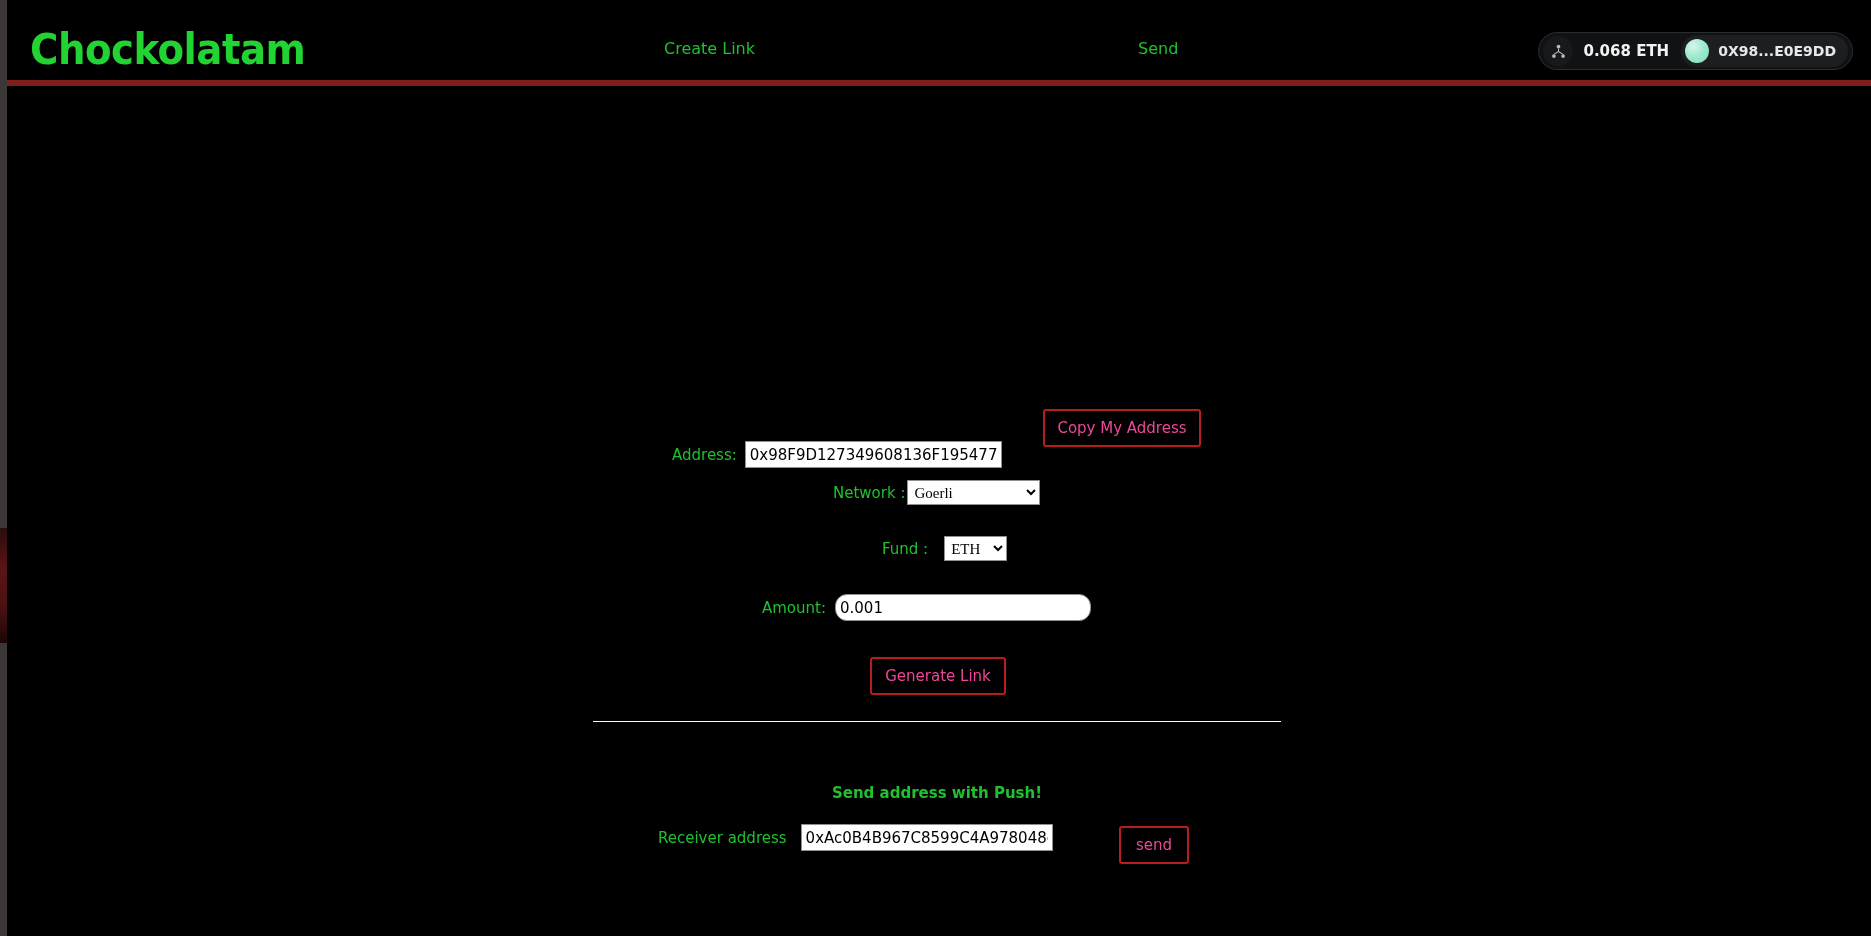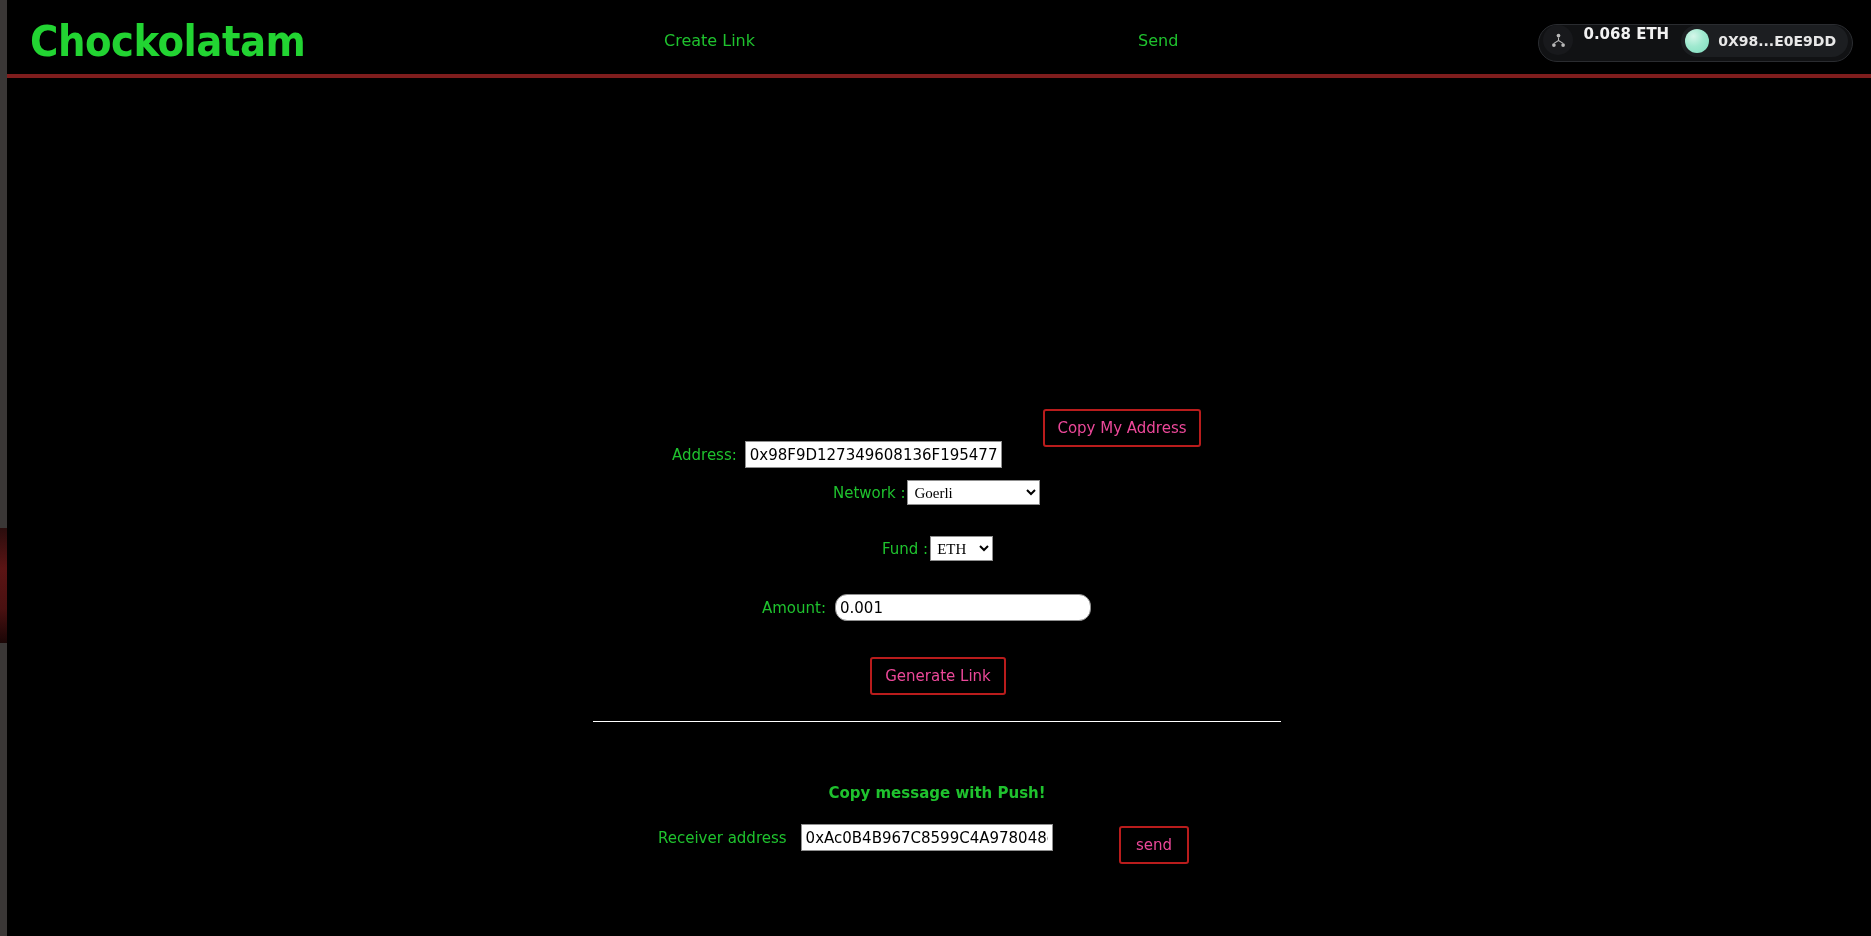--- a/index.html
+++ b/index.html
@@ -25,25 +25,25 @@
     position: absolute;
     left: 0; top: 528px;
     width: 7px; height: 115px;
     background: linear-gradient(to bottom, #2a0d0d, #5a1414 35%, #4a1111 70%, #1a0606);
     z-index: 31;
   }
 
   
   #header {
     position: absolute;
-    left: 0; top: 4px;
+    left: 0; top: 12px;
     width: 1871px;
     height: 74px;
     background: #000000;
-    border-bottom: 4px solid #7f1d1d;
+    border-bottom: 6px solid #7f1d1d;
     z-index: 10;
   }
   #brand-logo {
     position: absolute;
     left: 30px;
     top: 12px;
     font-size: 43px;
     line-height: 50px;
     font-weight: bold;
     color: #22d432;
@@ -63,20 +63,21 @@
   #nav-create-link { left: 664px; }
   #nav-send { left: 1138px; }
 
   
   #wallet-widget {
     position: absolute;
     right: 18px;
     top: 20px;
     height: 38px;
     display: flex;
+    align-items: center;
     background: #111214;
     border: 1px solid #2a2c30;
     border-radius: 19px;
     padding: 0 4px 0 4px;
   }
   #network-icon-button {
     width: 30px; height: 30px;
     border-radius: 50%;
     background: #18191c;
     display: flex;
@@ -170,21 +171,21 @@
     position: absolute;
     left: 1043px; top: 333px;
     width: 158px; height: 38px;
   }
 
   #row-network { left: 833px; top: 404px; }
   #network-label { margin-right: 2px; }
   #network-select { width: 133px; }
 
   #row-fund { left: 882px; top: 460px; }
-  #fund-label { margin-right: 2px; }
+  #fund-label { margin-right: 16px; }
   #fund-select { width: 63px; }
 
   #row-amount { left: 762px; top: 518px; }
   #amount-label { margin-right: 9px; }
   #amount-input { width: 256px; border-radius: 12px; }
 
   #generate-link-button {
     position: absolute;
     left: 870px; top: 581px;
     width: 136px; height: 38px;
@@ -289,21 +290,21 @@
   <div class="form-row" id="row-amount">
     <span class="field-label" id="amount-label">Amount:</span>
     <input class="text-input" id="amount-input" type="text" value="0.001" style="">
   </div>
 
   <button class="outline-button" id="generate-link-button">Generate Link</button>
 
   <hr id="divider">
 
 
-  <div id="push-message-title">Copy message with Push!</div>
+  <div id="push-message-title">Send address with Push!</div>
 
   <div class="form-row" id="row-receiver">
     <span class="field-label" id="receiver-label">Receiver address</span>
     <input class="text-input" id="receiver-input" type="text" value="0xAc0B4B967C8599C4A978048e2" style="">
   </div>
   <button class="outline-button" id="send-push-button">send</button>
 
 </div>
 
 </body></html>

